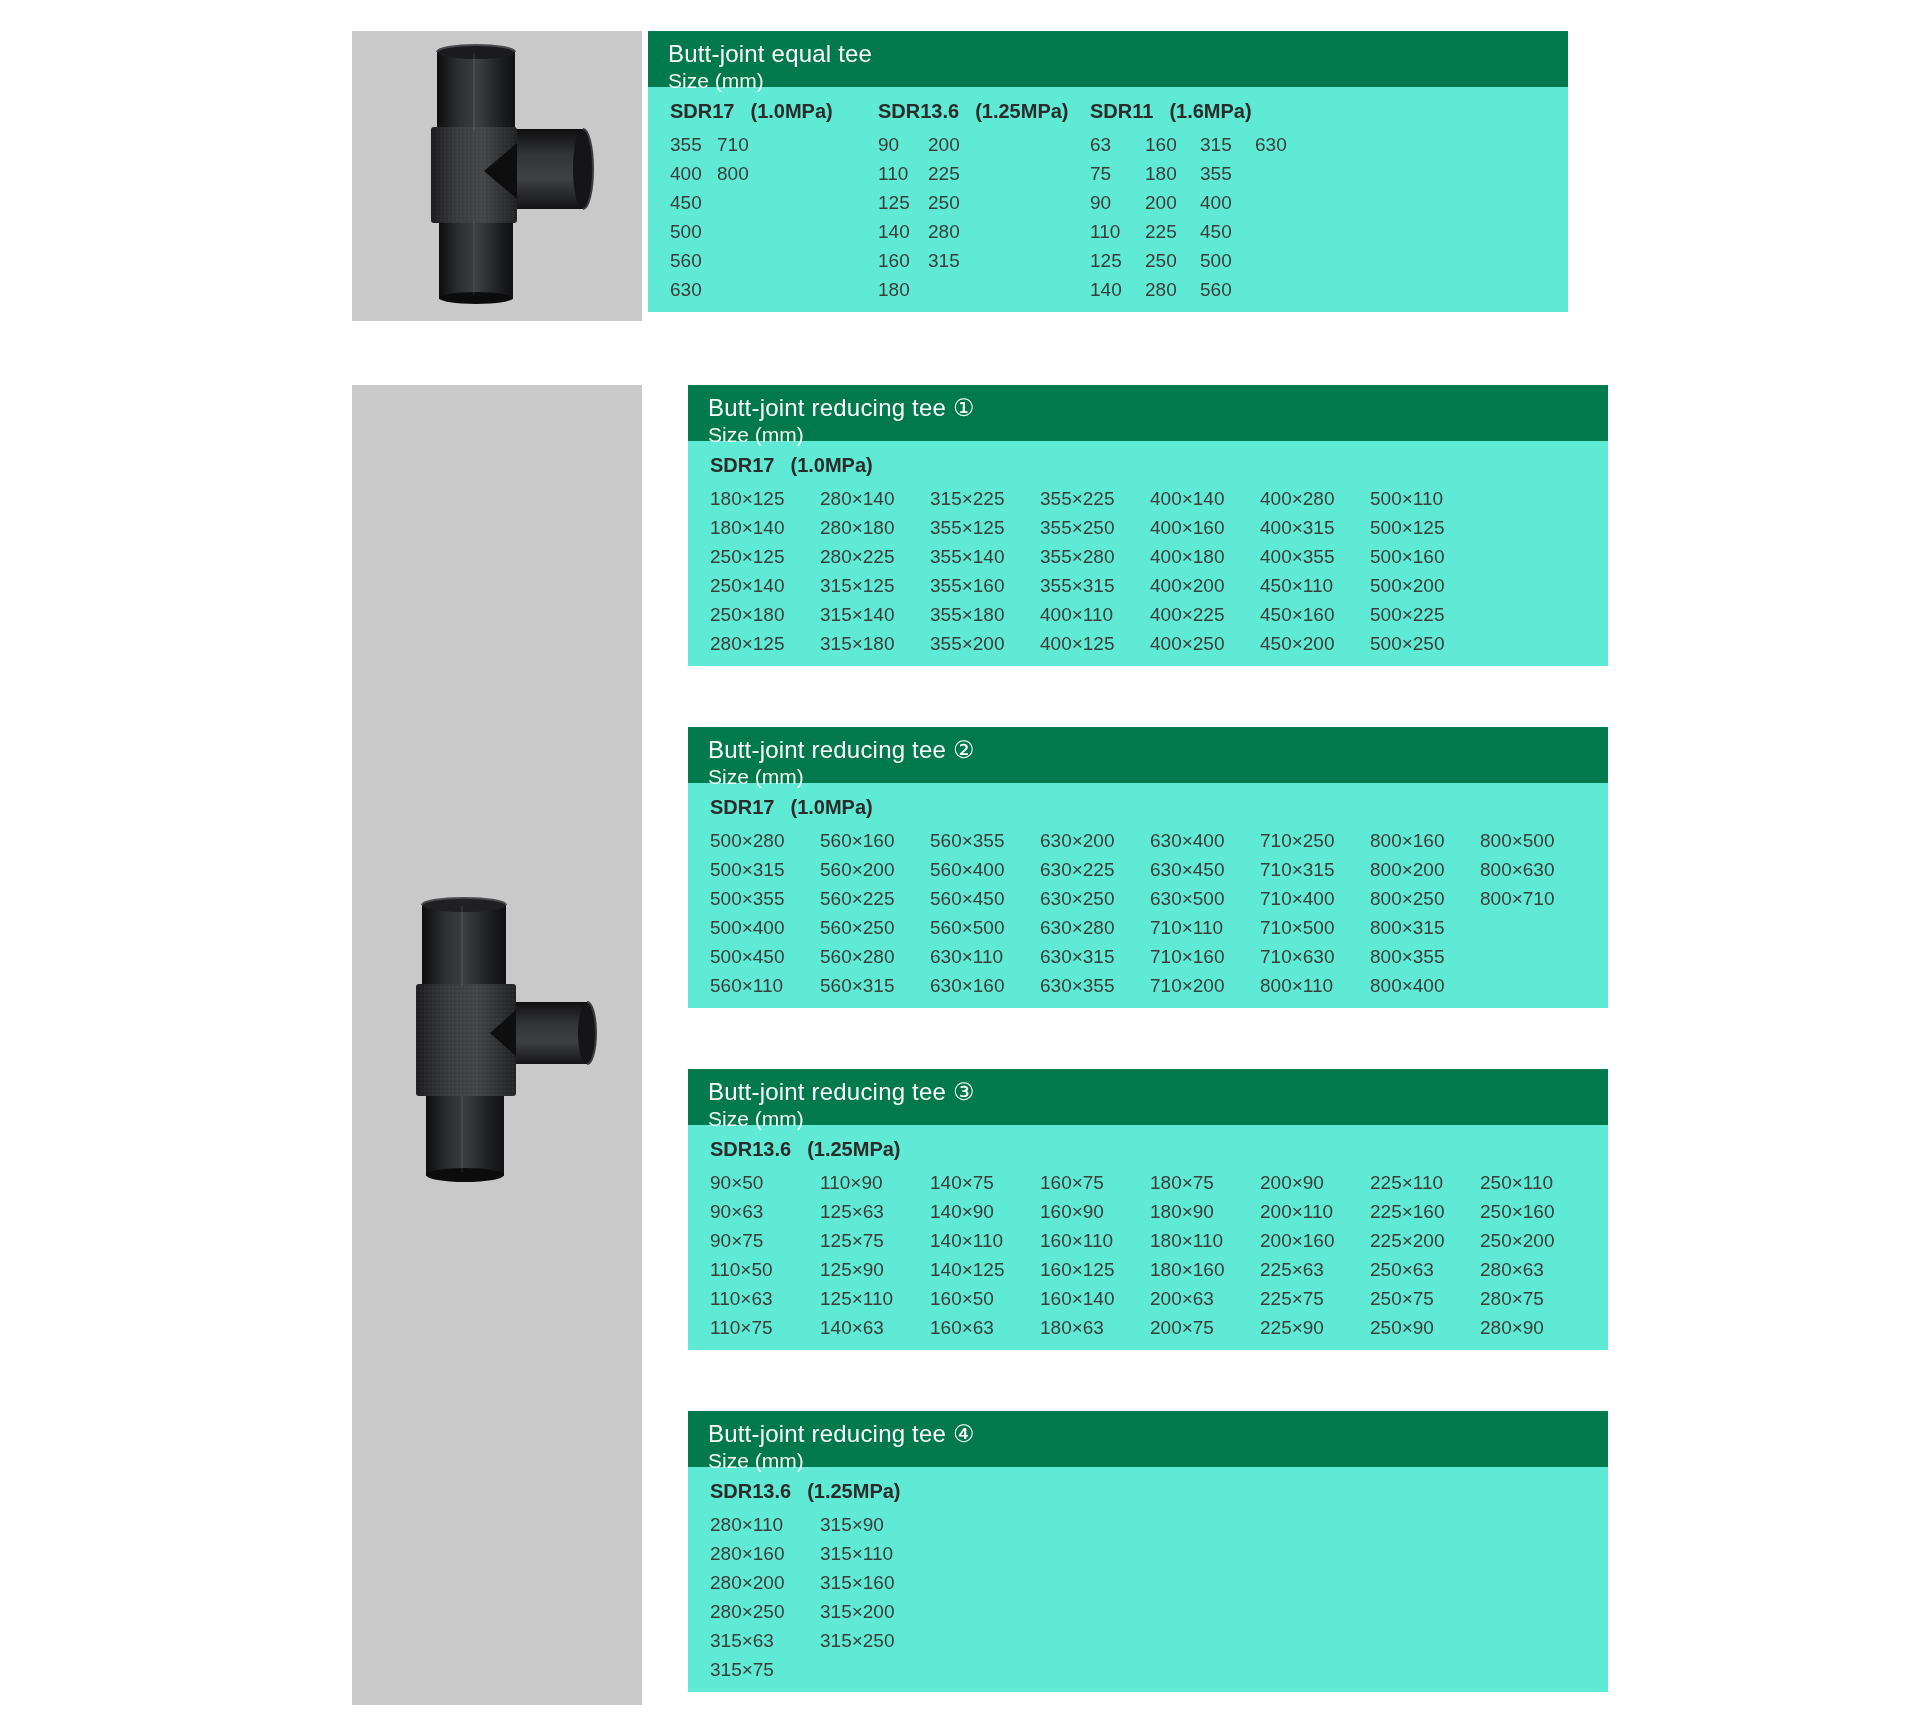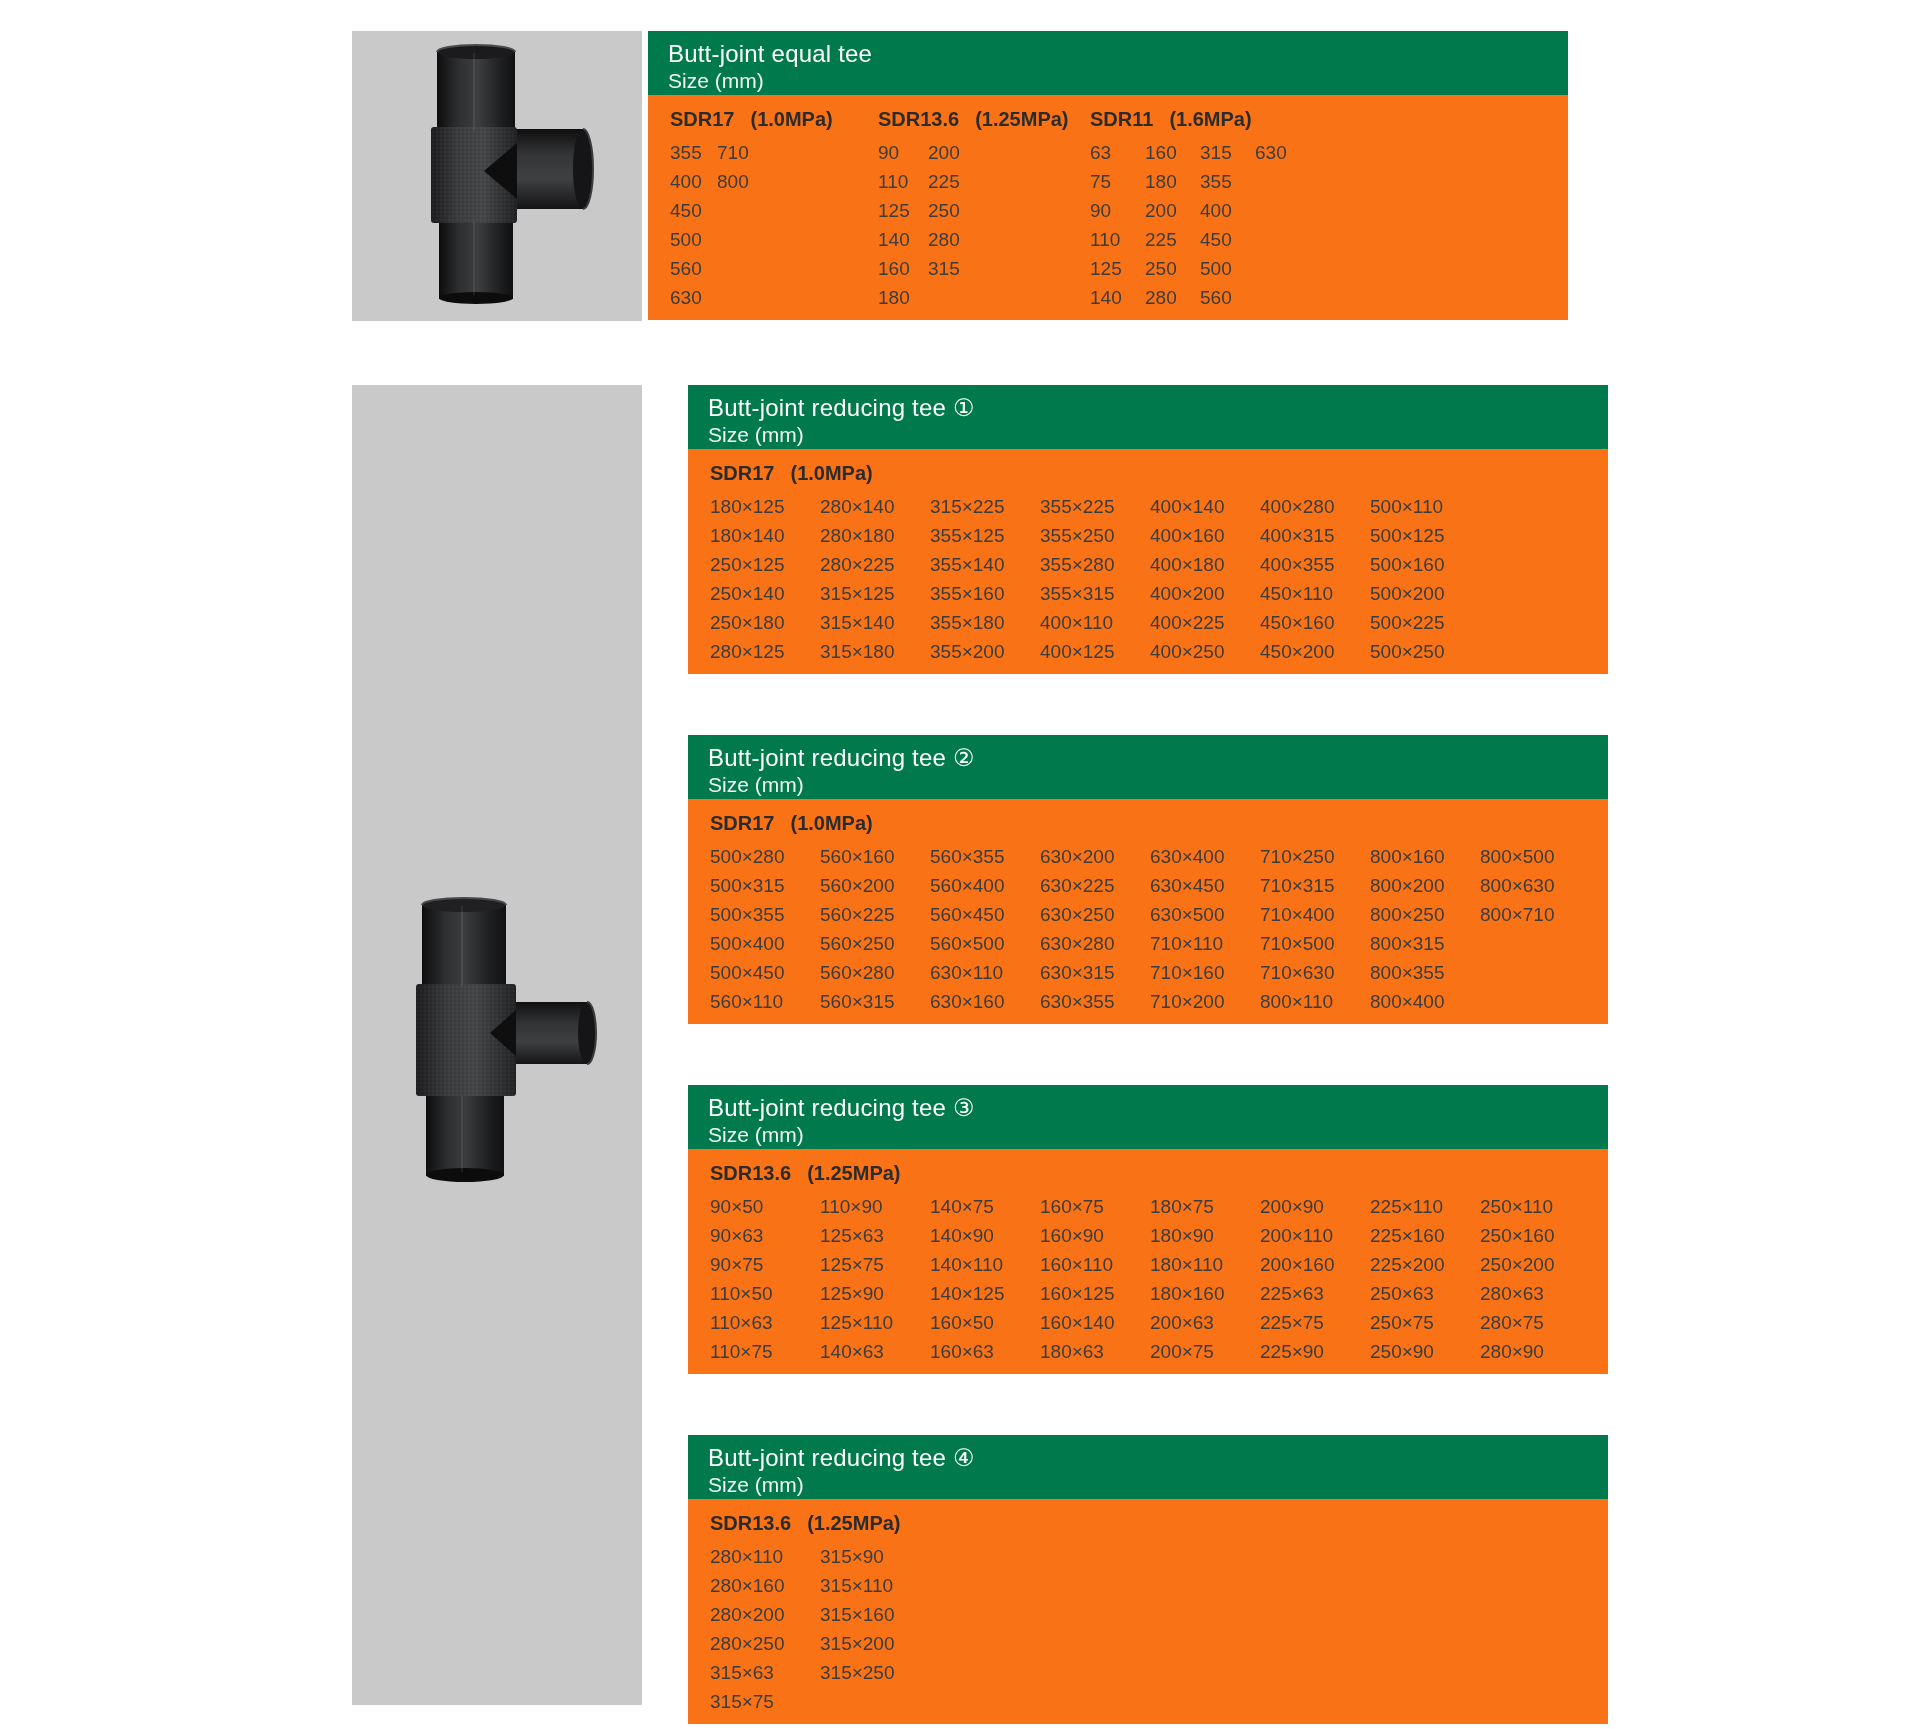--- a/index.html
+++ b/index.html
@@ -13,27 +13,27 @@
   .row-1{margin-top:31px;}
   .row-2{margin-top:64px;}
   .photo-panel{width:290px;flex:0 0 290px;background:#c9c9c9;position:relative;margin-right:6px;}
   .row-1 .photo-panel{height:290px;}
   .row-2 .photo-panel{height:1320px;}
   .tables-col{width:920px;flex:0 0 920px;}
   .section{width:920px;}
   .row-2 .section{margin-bottom:61px;padding-left:40px;}
   .row-2 .section:last-child{margin-bottom:0;}
   .green-header{
-    background:#007a4d;color:#ffffff;height:64px;box-sizing:border-box;
+    background:#007a4d;color:#ffffff;height:56px;box-sizing:border-box;
     padding:8px 20px 0 20px;
   }
   .section-title{margin:0;font-size:24px;font-weight:normal;line-height:30px;letter-spacing:0.2px;}
   .section-subtitle{font-size:21px;line-height:20px;margin-top:2px;color:#f2f7f4;}
   .table-body{
-    background:#f97316;box-sizing:border-box;display:flex;
+    background:#5eead4;box-sizing:border-box;display:flex;
     padding:9px 18px 8px 22px;
   }
   .row-1 .table-body{min-height:224px;}
   .row-2 .table-body{min-height:218px;}
   .spec-group{flex:0 0 auto;}
   .column-grid .spec-group{flex:1 1 auto;}
   .equal-grid .spec-group:nth-child(1){width:208px;}
   .equal-grid .spec-group:nth-child(2){width:212px;}
   .equal-grid .spec-group:nth-child(3){flex:1 1 auto;}
   .spec-head{font-size:20px;line-height:30px;font-weight:bold;color:#2b2b2b;margin-bottom:4px;white-space:nowrap;}

